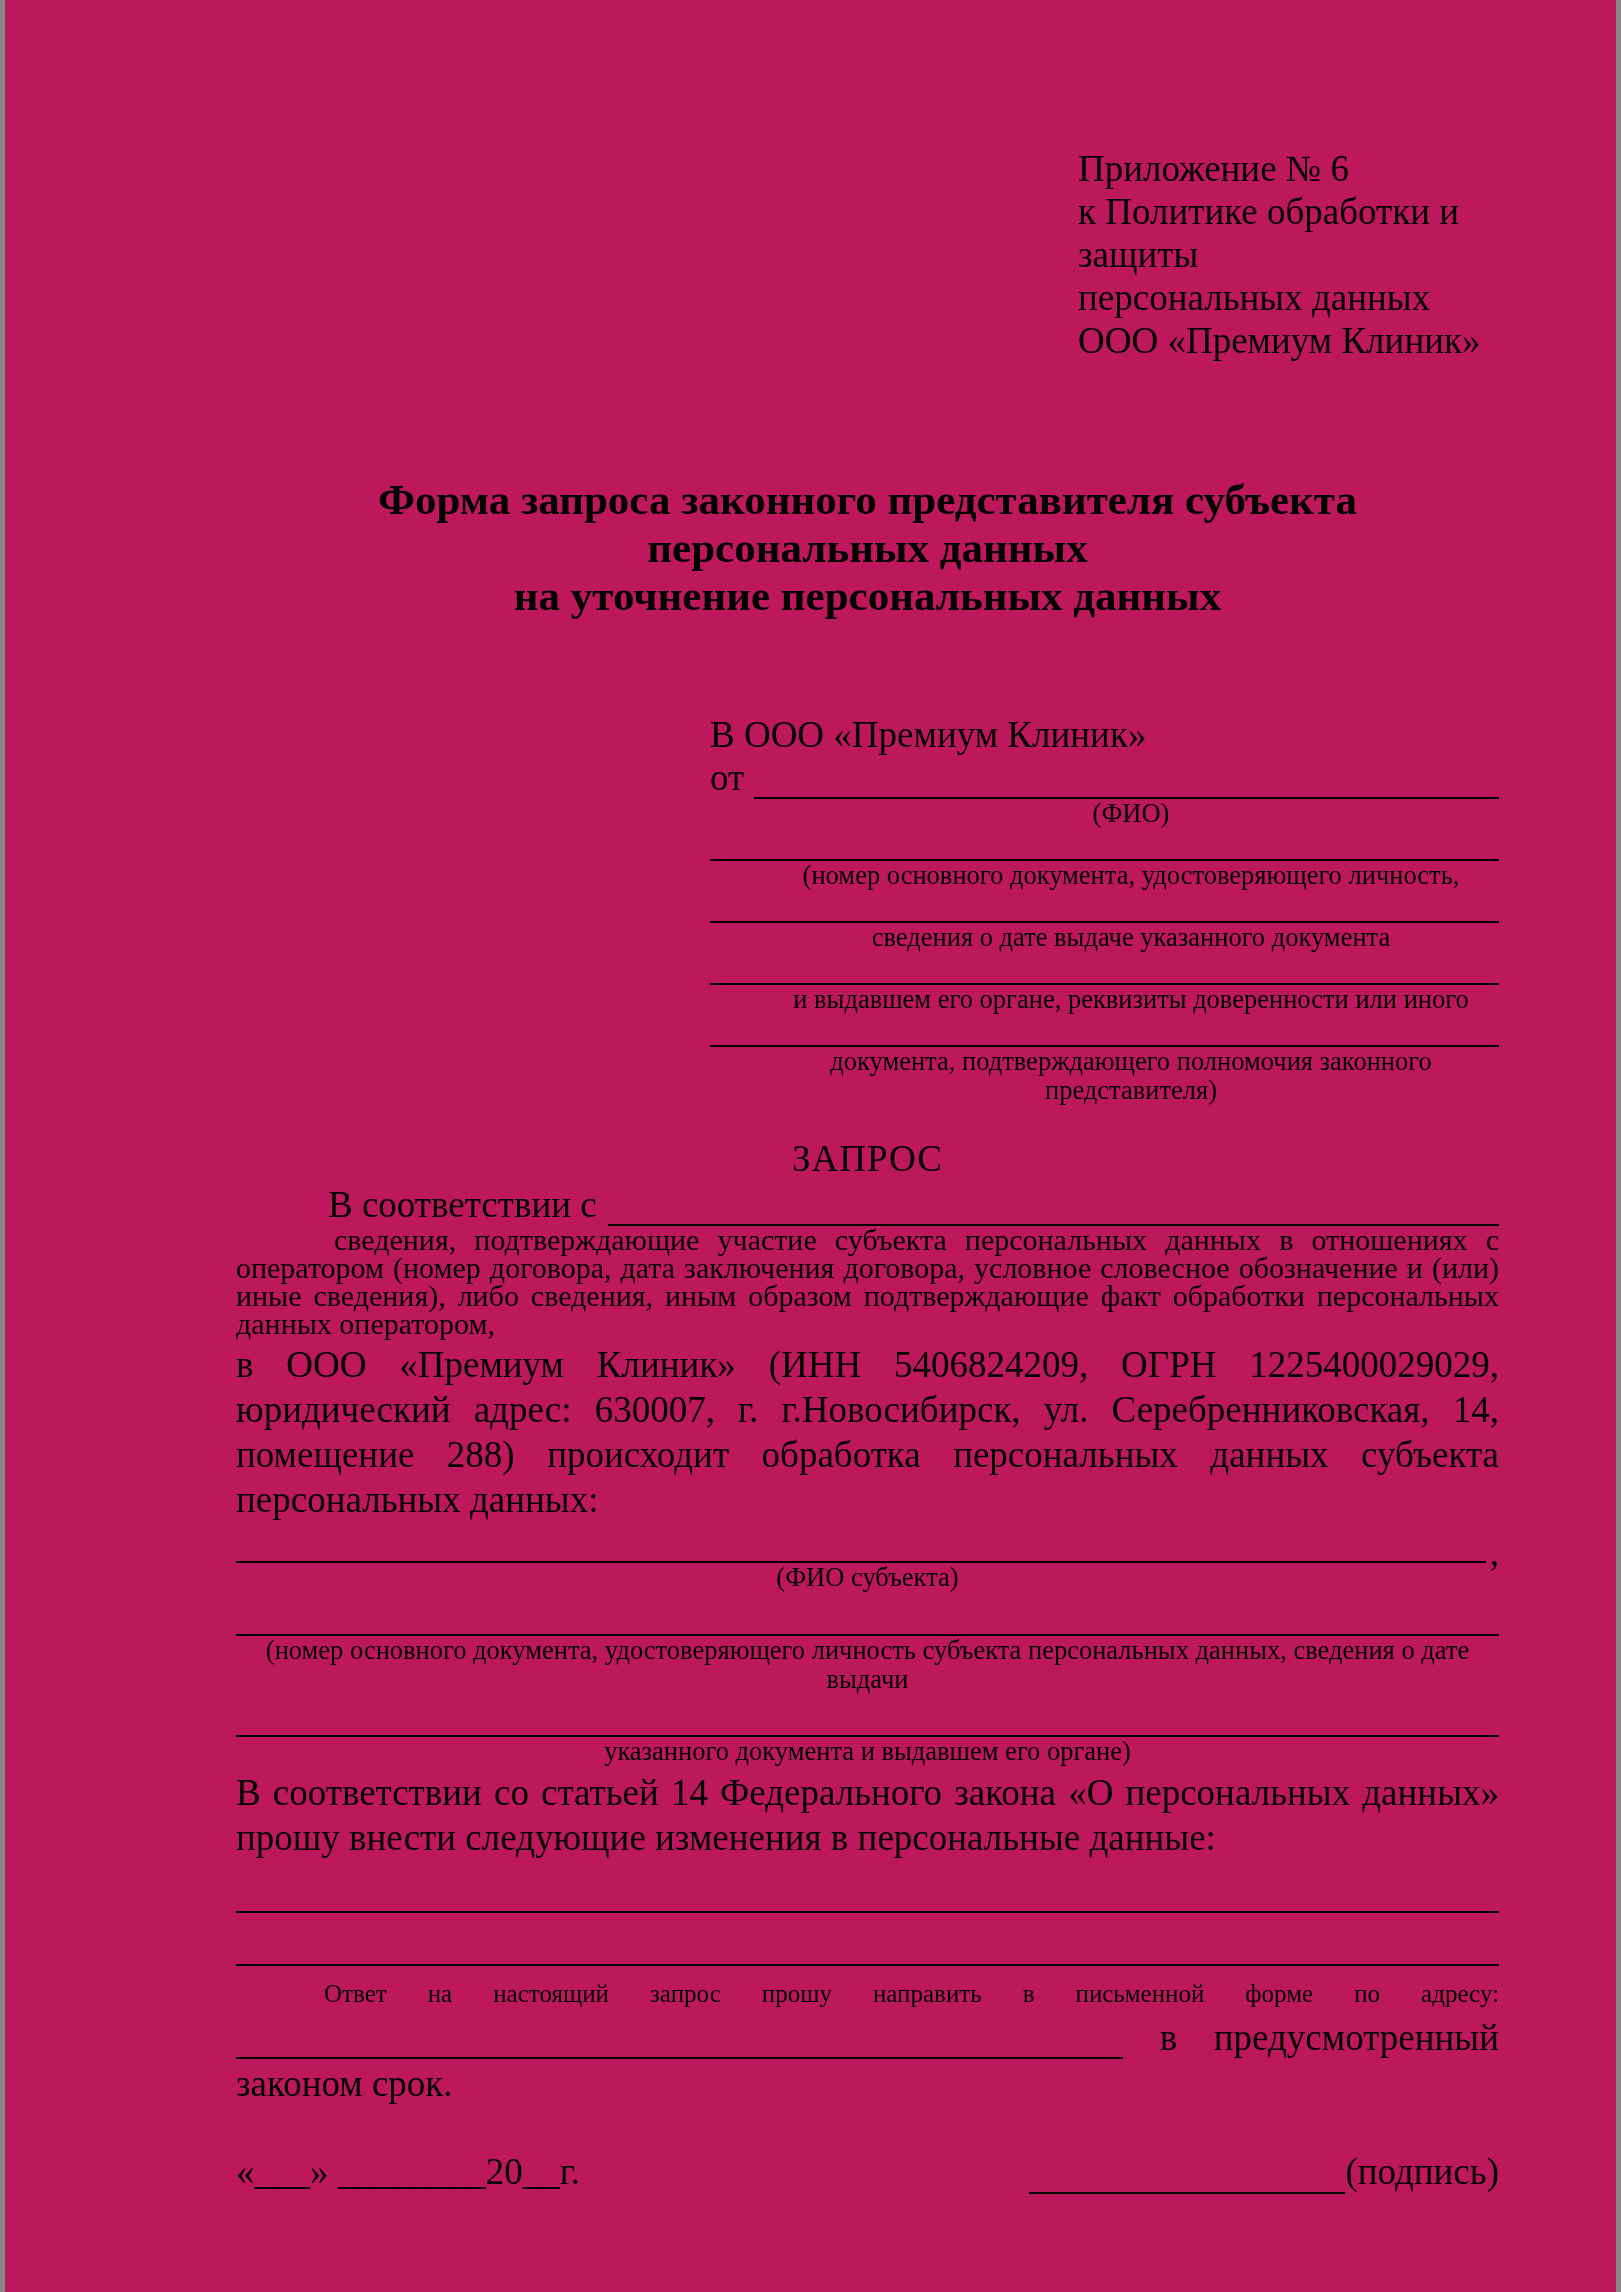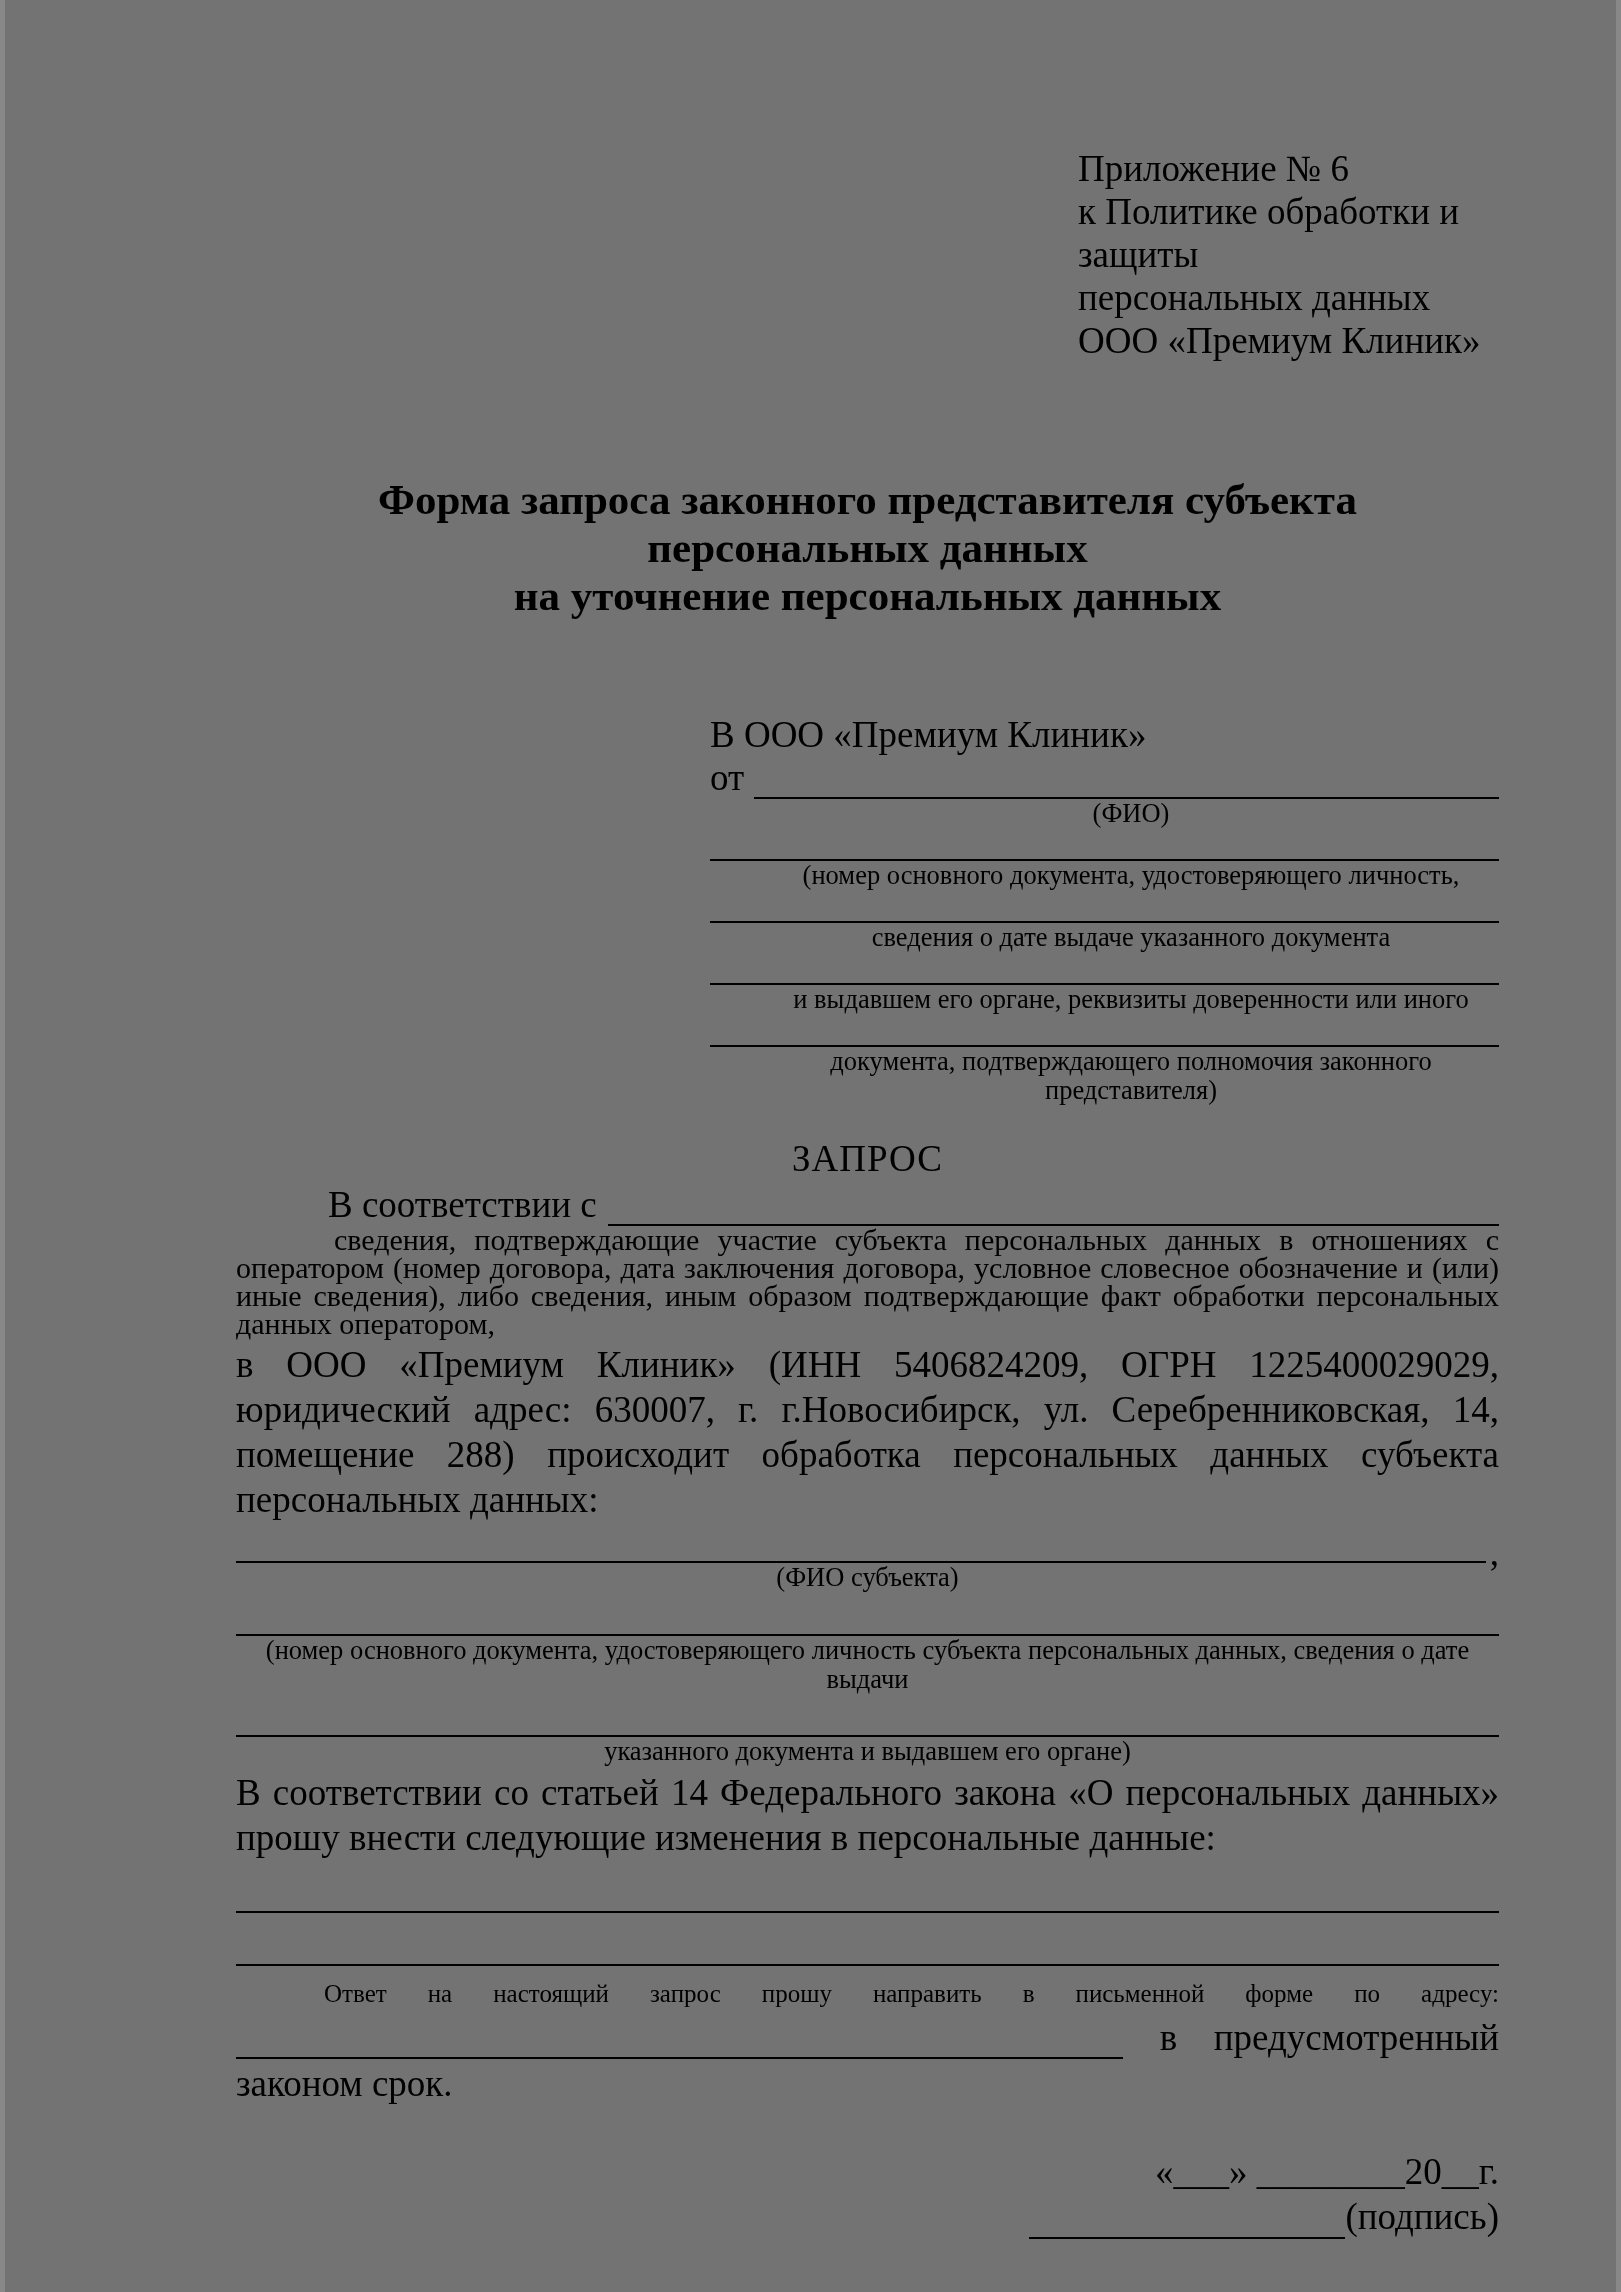--- a/index.html
+++ b/index.html
@@ -1,20 +1,20 @@
 <!DOCTYPE html>
 <html><head>
 <meta charset="utf-8">
 <style>
   html,body{margin:0;padding:0;background:#888;}
   .page{
     position:relative;
     width:1611px;height:2293px;
     margin:0 auto;
-    background:#737373;
+    background:#be185d;
     color:#000000;
     font-family:"Liberation Serif","DejaVu Serif",serif;
     font-size:37px;
     box-sizing:border-box;
     padding:147px 117px 0 231px;
     overflow:hidden;
   }
   
   .hdr{margin-left:842px;line-height:43px;}
   
@@ -38,21 +38,21 @@
   .subject-row{height:37px;margin-top:3.9px;}
   .subject-row .comma{padding-left:3.9px;line-height:19.6px;}
   .wide-fill{margin-top:11.8px;height:29px;border-bottom:2.9px solid #000;}
   .wide-fill.first{margin-top:13.7px;}
   .blank-fill{margin-top:15.7px;height:35px;border-bottom:2.9px solid #000;}
   .reply-l1{font-size:25px;line-height:45px;text-align:justify;text-align-last:justify;text-indent:88px;margin-top:5.9px;white-space:nowrap;}
   .reply-l2{height:43px;display:flex;justify-content:space-between;align-items:flex-end;line-height:43px;}
   .reply-l2 .addr-line{flex:0 0 887px;border-bottom:2.9px solid #000;height:35px;}
   .reply-l3{line-height:45px;margin-top:2px;}
   
-  .footer-row{margin-top:43px;display:flex;justify-content:space-between;align-items:flex-end;line-height:45px;flex-direction:column;}
+  .footer-row{margin-top:43px;display:flex;justify-content:space-between;align-items:flex-end;line-height:45px;}
   .sig{display:flex;align-items:flex-end;}
   .sig .sig-line{width:316px;height:35px;border-bottom:2.9px solid #000;}
 </style>
 </head>
 <body>
 
 <div class="page">
 
   <div class="hdr">
     <div>Приложение № 6</div>

